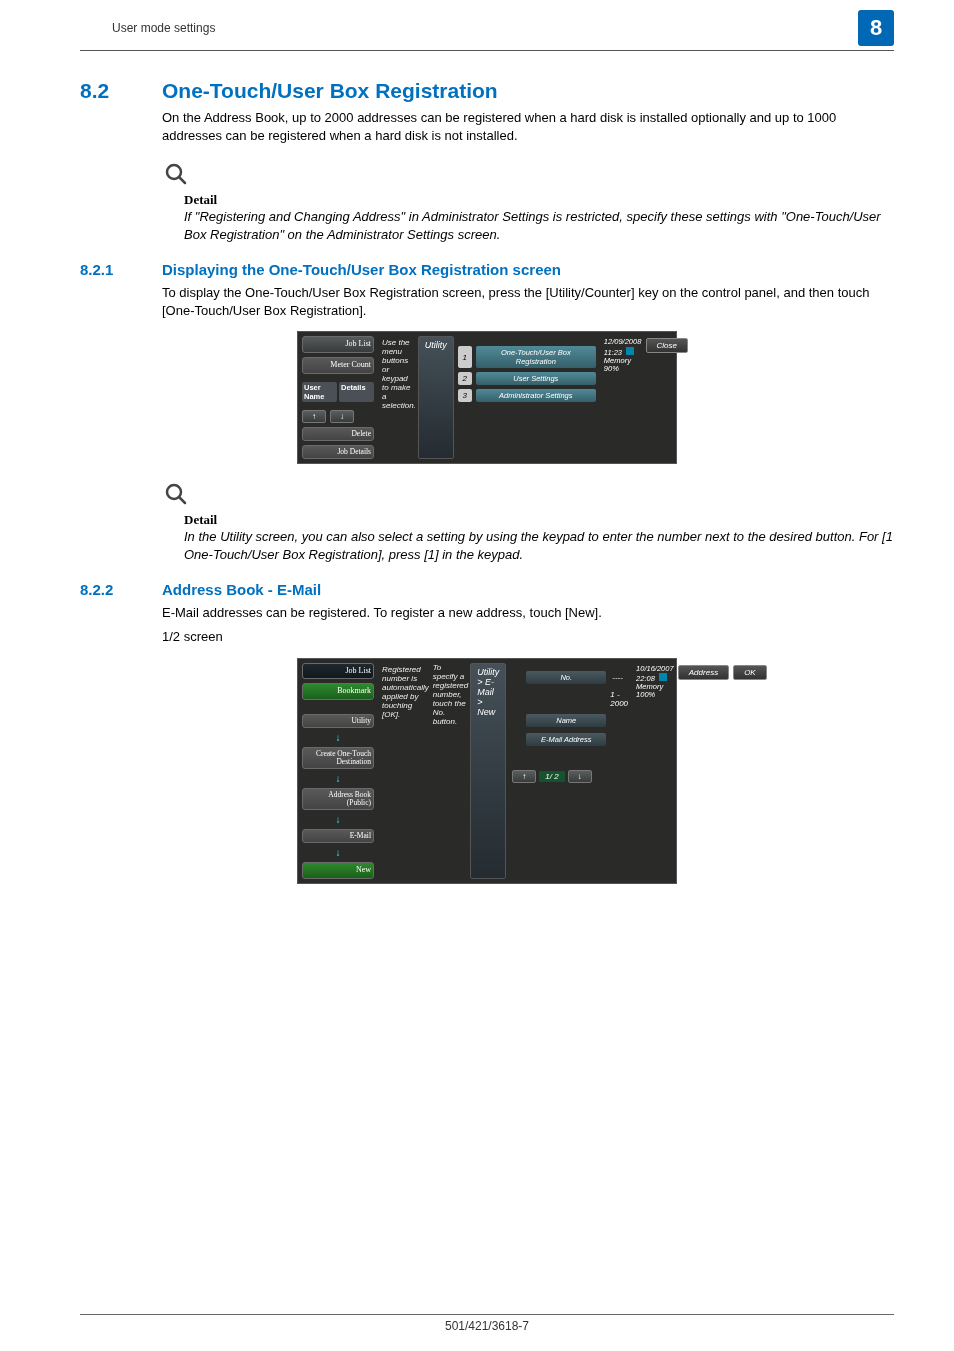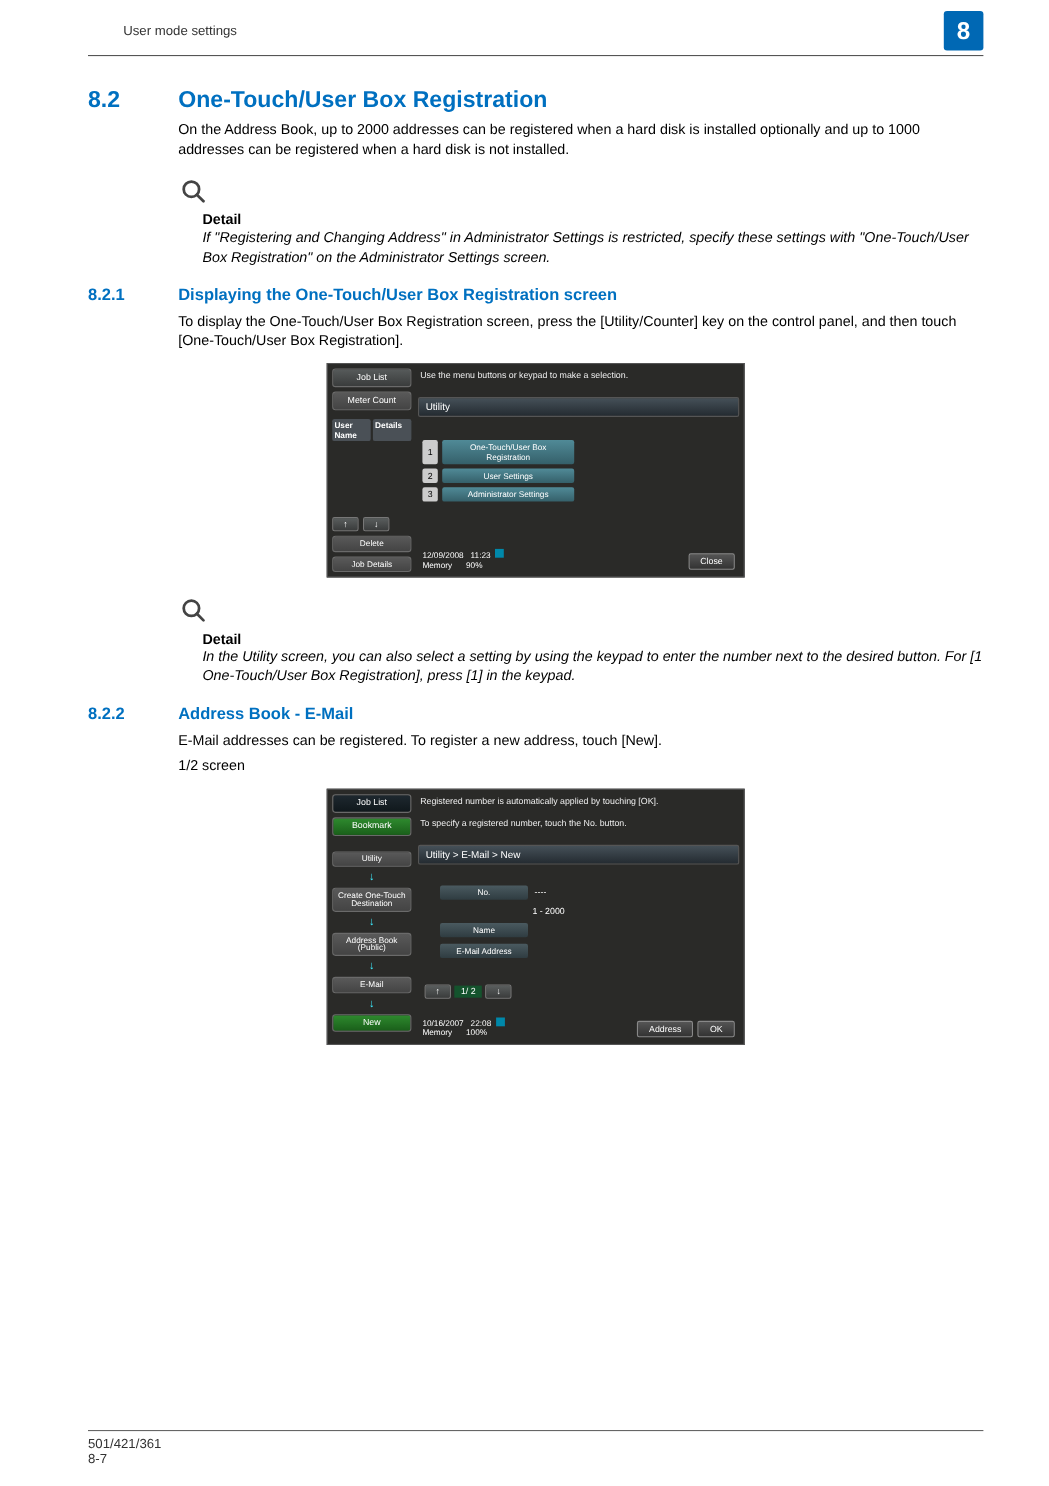--- a/index.html
+++ b/index.html
@@ -78,20 +78,21 @@
     font-size: 26px;
     color: #444;
     line-height: 1;
     margin-bottom: 2px;
     margin-left: 2px;
   }
   .detail-label {
     font-weight: bold;
     font-size: 13px;
     margin-left: 22px;
+    font-family: Liberation Serif, serif;
   }
   .detail-text {
     font-style: italic;
     font-size: 13px;
     margin-left: 22px;
     line-height: 1.35;
   }
 
   
   .touch-panel {
@@ -110,32 +111,34 @@
     padding: 4px 4px 2px 4px;
     display: flex;
     flex-direction: column;
     gap: 4px;
     align-items: stretch;
   }
   .tp-main {
     flex: 1;
     padding: 4px 4px 2px 2px;
     display: flex;
-    flex-direction: column;
-    gap: 11px;
+    flex-direction: row;
+    gap: 0;
+    font-style: italic;
   }
   .tp-btn {
     background: linear-gradient(#565a5a, #3a3c3c);
     border: 1px solid #6a6a6a;
     border-radius: 3px;
     color: #fff;
     font-size: 8px;
-    text-align: center;
+    text-align: right;
     padding: 3px 2px;
     line-height: 1.1;
+    font-family: Liberation Serif, serif;
   }
   .tp-btn.small { padding: 2px 2px; font-size: 7.5px; }
   .tp-btn.grey { background: linear-gradient(#595959,#444); }
   .tp-btn.dark { background: linear-gradient(#1e282f,#10181c); }
   .tp-msg { color: #eee; font-size: 8px; padding: 2px 2px 4px 2px; }
   .tp-titlebar {
     background: linear-gradient(#455058,#242b31);
     border: 1px solid #555;
     padding: 3px 6px;
     font-size: 9px;
@@ -161,21 +164,21 @@
     color: #fff;
     padding: 2px 6px;
     font-size: 7.5px;
     text-align: center;
     border-radius: 2px;
     width: 120px;
   }
   .tp-status {
     display: flex;
     justify-content: space-between;
-    align-items: flex-end;
+    align-items: flex-start;
     font-size: 7.5px;
     color: #fff;
     padding: 2px 4px;
   }
   .tp-status-left { display:flex; flex-direction:column; line-height:1.1;}
   .tp-status-btns { display:flex; gap:4px; }
   .tp-close {
     background: linear-gradient(#555,#333);
     border:1px solid #888;
     color:#fff;
@@ -220,22 +223,22 @@
   .page-footer {
     position: absolute;
     bottom: 18px;
     left: 0; right: 0;
     padding: 0 60px 0 80px;
   }
   .page-footer hr {
     border:none; border-top:1px solid #666; margin-bottom:4px;
   }
   .page-footer .frow {
-    display:flex; justify-content:flex-end;
-    font-size:12px; color:#333;flex-direction:column;
+    display:flex; justify-content:center;
+    font-size:12px; color:#333;
   }
 </style>
 </head>
 <body>
 
 <div class="page-header">
   <div class="hdr-left">User mode settings</div>
   <div class="chapter-badge">8</div>
 </div>
 <hr class="header-rule">

